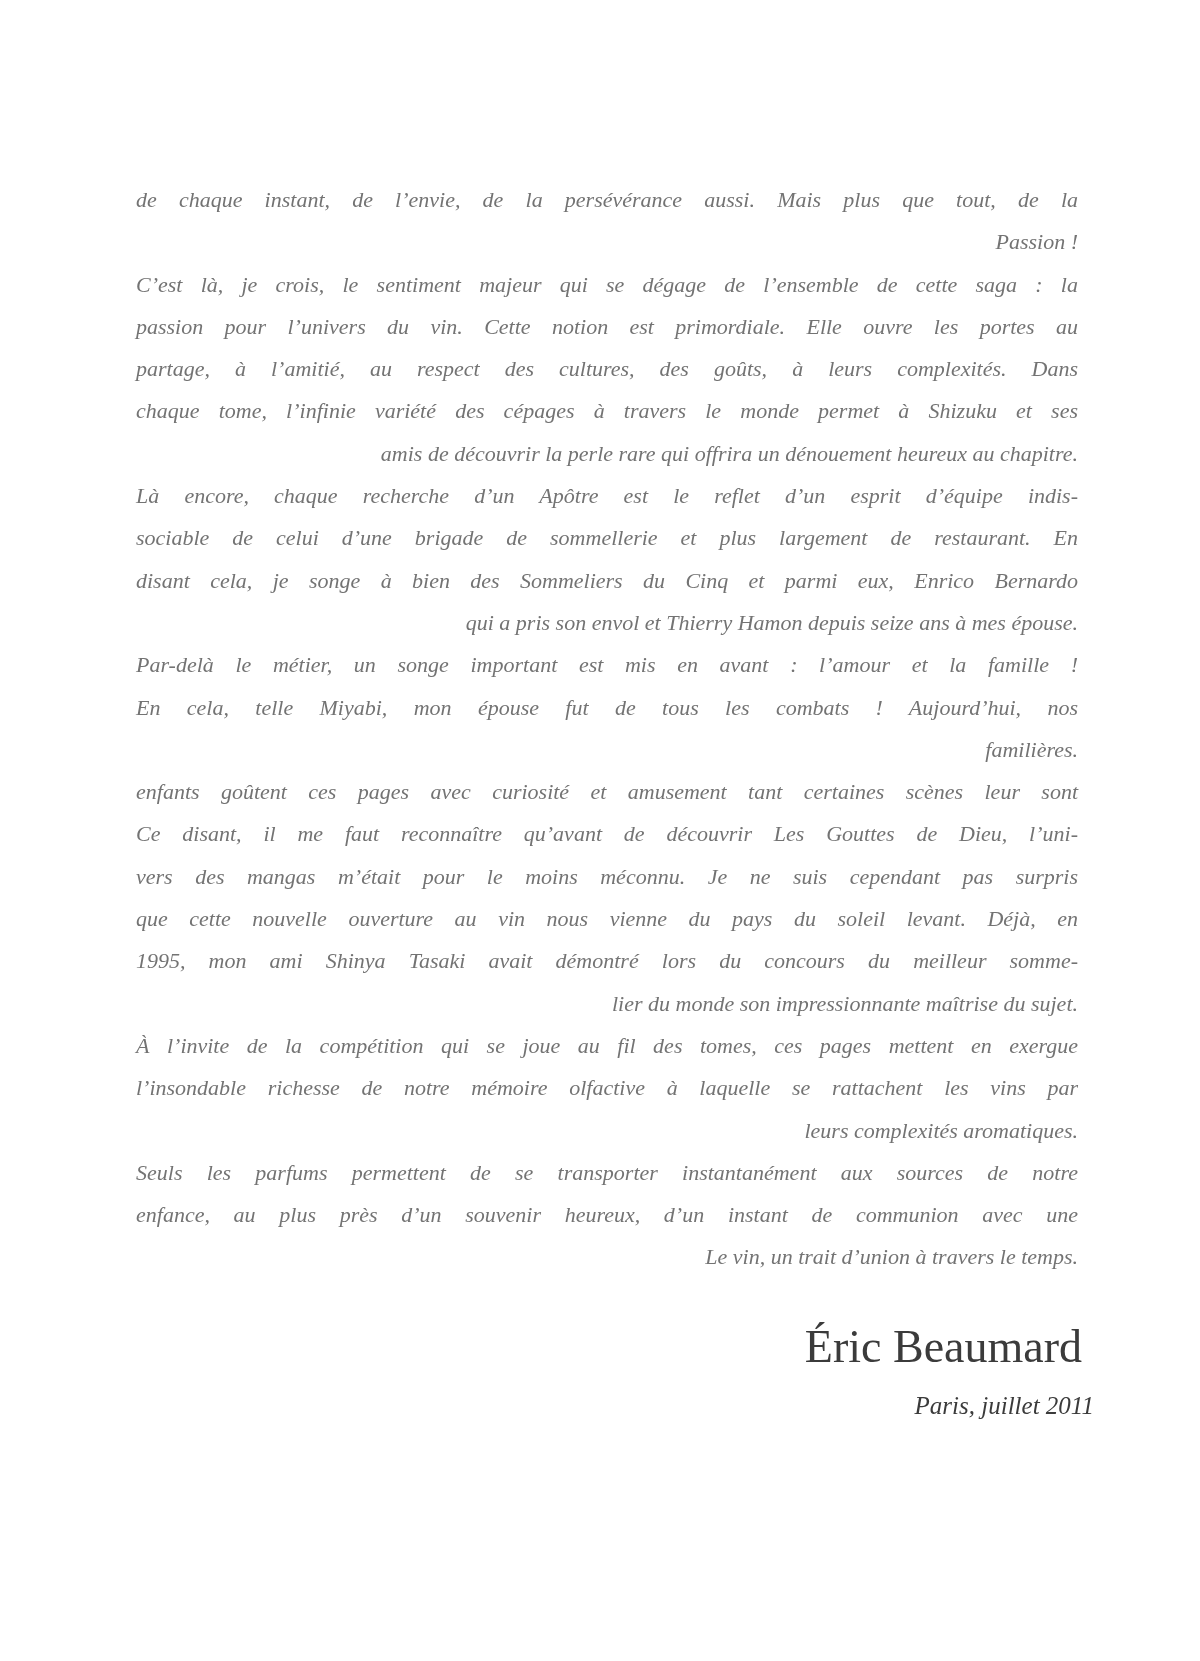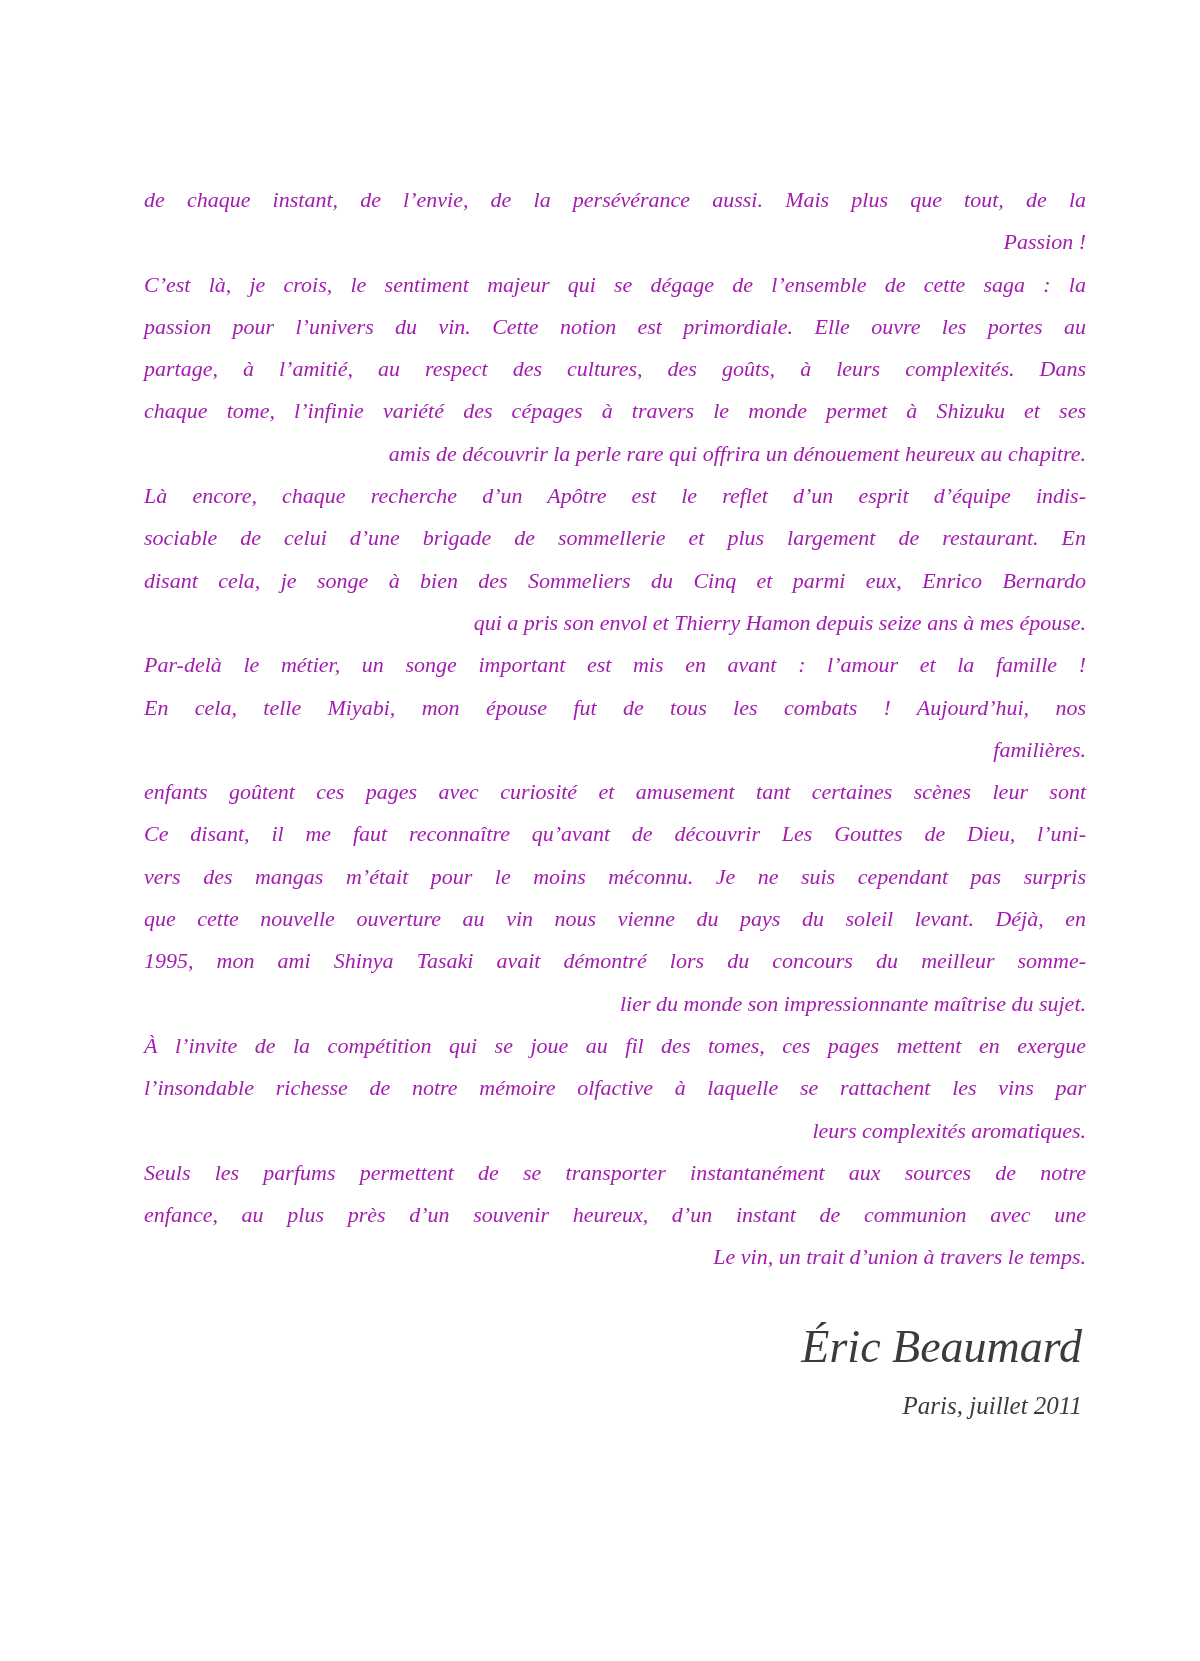--- a/index.html
+++ b/index.html
@@ -10,24 +10,24 @@
   .page {
     position: relative;
     width: 1200px;
     height: 1661px;
     background: #ffffff;
     overflow: hidden;
     font-family: "Liberation Serif", "DejaVu Serif", serif;
   }
   .text-block {
     position: absolute;
-    left: 144px;
+    left: 136px;
     top: 179px;
     width: 942px;
-    color: #a21caf;
+    color: #737373;
   }
   .para {
     margin: 0;
     padding: 0;
   }
   .line {
     font-style: italic;
     font-size: 22px;
     line-height: 42.3px;
     height: 42.3px;
@@ -38,29 +38,28 @@
     text-align: justify;
     text-align-last: justify;
   }
   .line.last {
     text-align: right;
   }
   .signature {
     position: absolute;
     right: 118px;
     top: 1318px;
-    font-style: italic;
     font-size: 46px;
     line-height: 58px;
     color: #3b3b3b;
     text-align: left;
   }
   .dateline {
     position: absolute;
-    right: 118px;
+    right: 106px;
     top: 1390px;
     font-style: italic;
     font-size: 25px;
     line-height: 32px;
     color: #3b3b3b;
     text-align: right;
   }
 </style>
 </head>
 <body>

